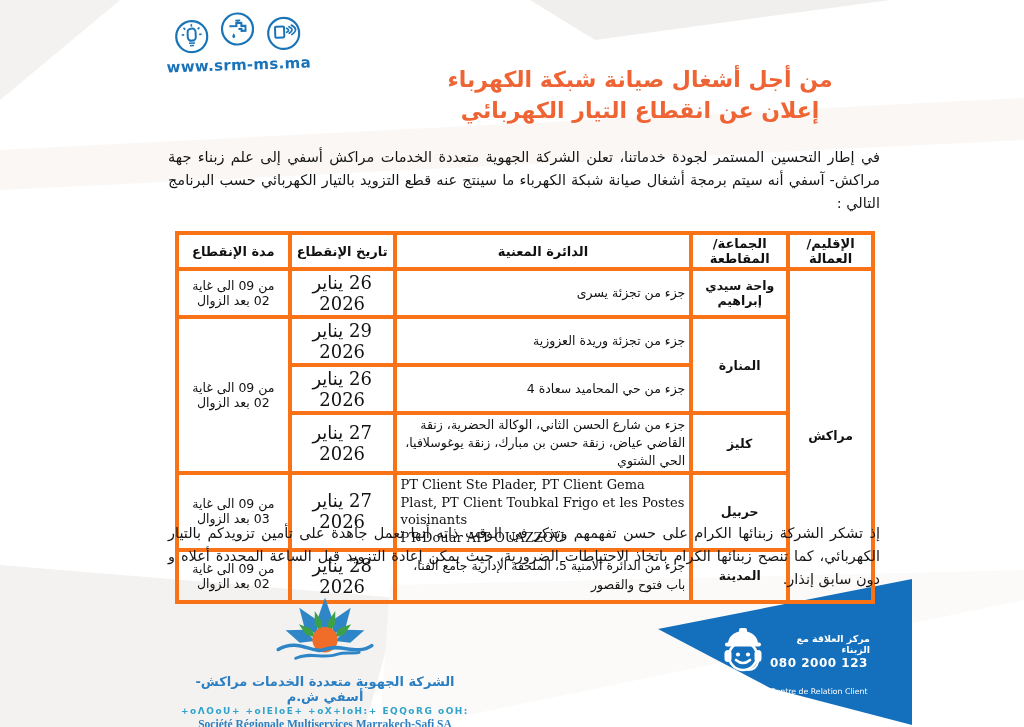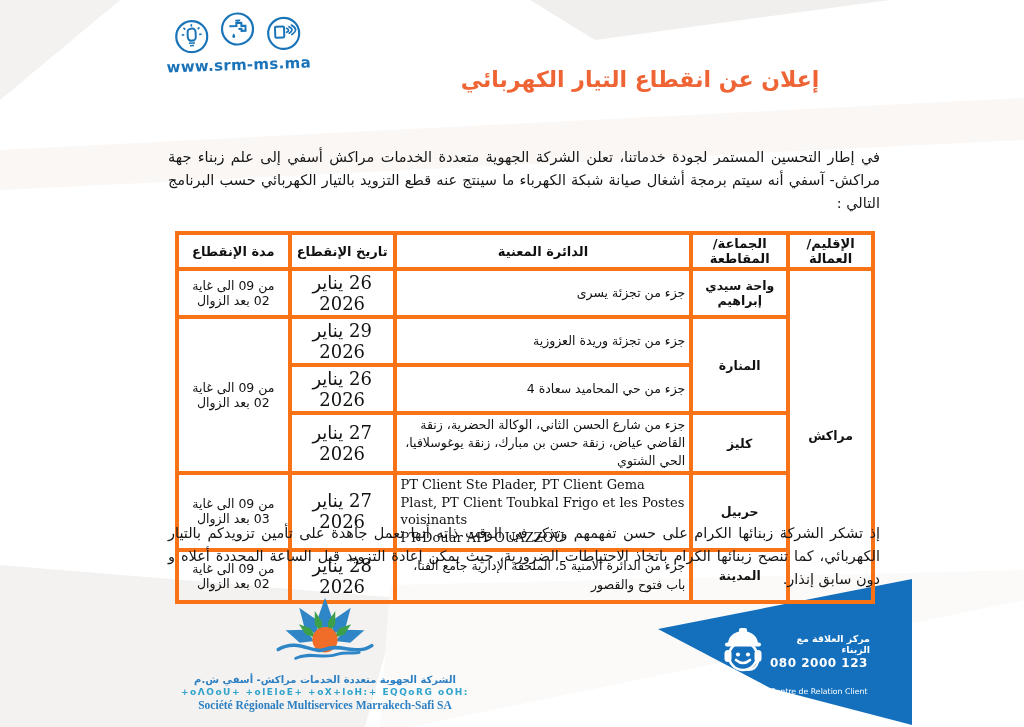--- a/index.html
+++ b/index.html
@@ -34,21 +34,21 @@
   td.bold{font-weight:bold;}
   td.zone{text-align:right;line-height:1.45;}
   td.zone-ltr{direction:ltr;text-align:left;white-space:pre-line;font-size:13px;line-height:1.35;
               font-family:"DejaVu Serif","DejaVu Sans",serif;}
   td.date{font-size:18px;font-family:"DejaVu Serif","DejaVu Sans",serif;}
   tr.r1{height:40px;} tr.r2{height:23px;} tr.r3{height:18px;}
   tr.r4{height:59px;} tr.r5{height:63px;} tr.r6{height:52px;}
 
   
   .logo-block{left:175px;top:590px;width:300px;text-align:center;}
-  .logo-ar{font-size:10px;font-weight:bold;color:#2b7fc2;direction:rtl;margin-top:2px;}
+  .logo-ar{font-size:13px;font-weight:bold;color:#2b7fc2;direction:rtl;margin-top:2px;}
   .logo-tif{font-size:9px;color:#2fa3cc;letter-spacing:1.5px;font-weight:bold;margin-top:2px;}
   .logo-fr{font-size:11.5px;font-weight:bold;color:#2b7fc2;
            font-family:"Liberation Serif",serif;margin-top:2px;}
 
   
   .contact-text{left:770px;top:633px;width:100px;color:#fff;z-index:2;}
   .contact-ar{direction:rtl;font-size:9.5px;text-align:right;font-weight:bold;}
   .contact-phone{font-size:12px;font-weight:bold;letter-spacing:.5px;white-space:nowrap;margin-top:1px;}
   .contact-fr{font-size:7.8px;font-weight:normal;white-space:nowrap;margin-top:17px;}
   .mascot{left:718px;top:626px;z-index:2;}
@@ -84,20 +84,21 @@
       <svg width="34" height="34" viewBox="0 0 34 34">
         <circle cx="17" cy="17" r="15.5" fill="none" stroke="#1a74b8" stroke-width="2.2"></circle>
         <rect x="8.5" y="10" width="9" height="11" rx="1" fill="none" stroke="#1a74b8" stroke-width="2"></rect>
         <path d="M20 12 q4 2 0 4 M22.5 10.5 q6 3.2 0 6.5 M25 9 q8 4.5 0 9.5" fill="none" stroke="#1a74b8" stroke-width="1.7" stroke-linecap="round"></path>
       </svg>
     </div>
     <div class="website">www.srm-ms.ma</div>
   </div>
 
   <div class="layer title">
+    <div>من أجل أشغال صيانة شبكة الكهرباء</div>
     <div>إعلان عن انقطاع التيار الكهربائي</div>
   </div>
 
   <div class="layer para intro">في إطار التحسين المستمر لجودة خدماتنا، تعلن الشركة الجهوية متعددة الخدمات مراكش أسفي إلى علم زبناء جهة مراكش- آسفي أنه سيتم برمجة أشغال صيانة شبكة الكهرباء ما سينتج عنه  قطع التزويد بالتيار الكهربائي حسب البرنامج التالي :</div>
 
   <div class="layer outage-table">
     <table dir="rtl">
       <colgroup>
         <col style="width:85px">
           <col style="width:97px">

